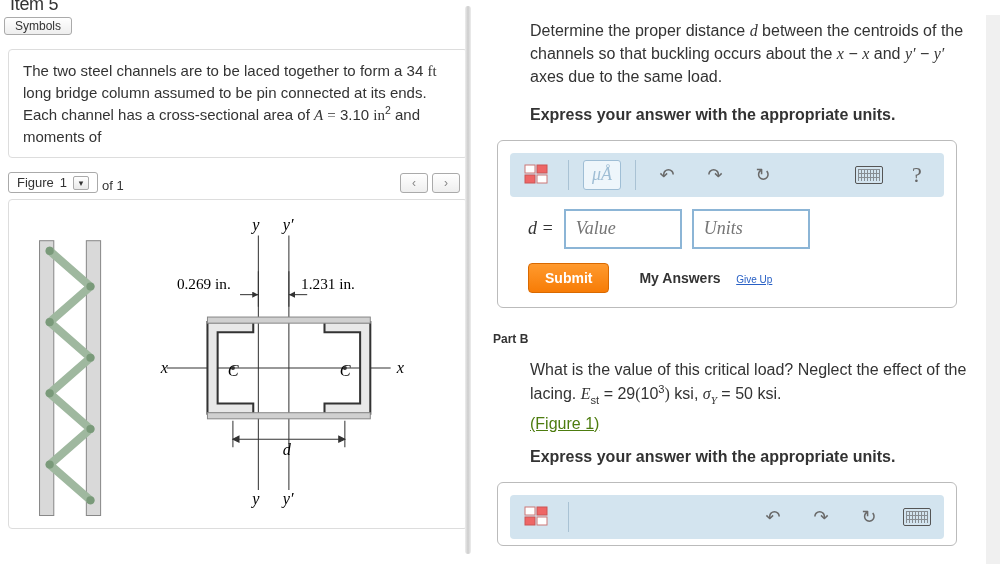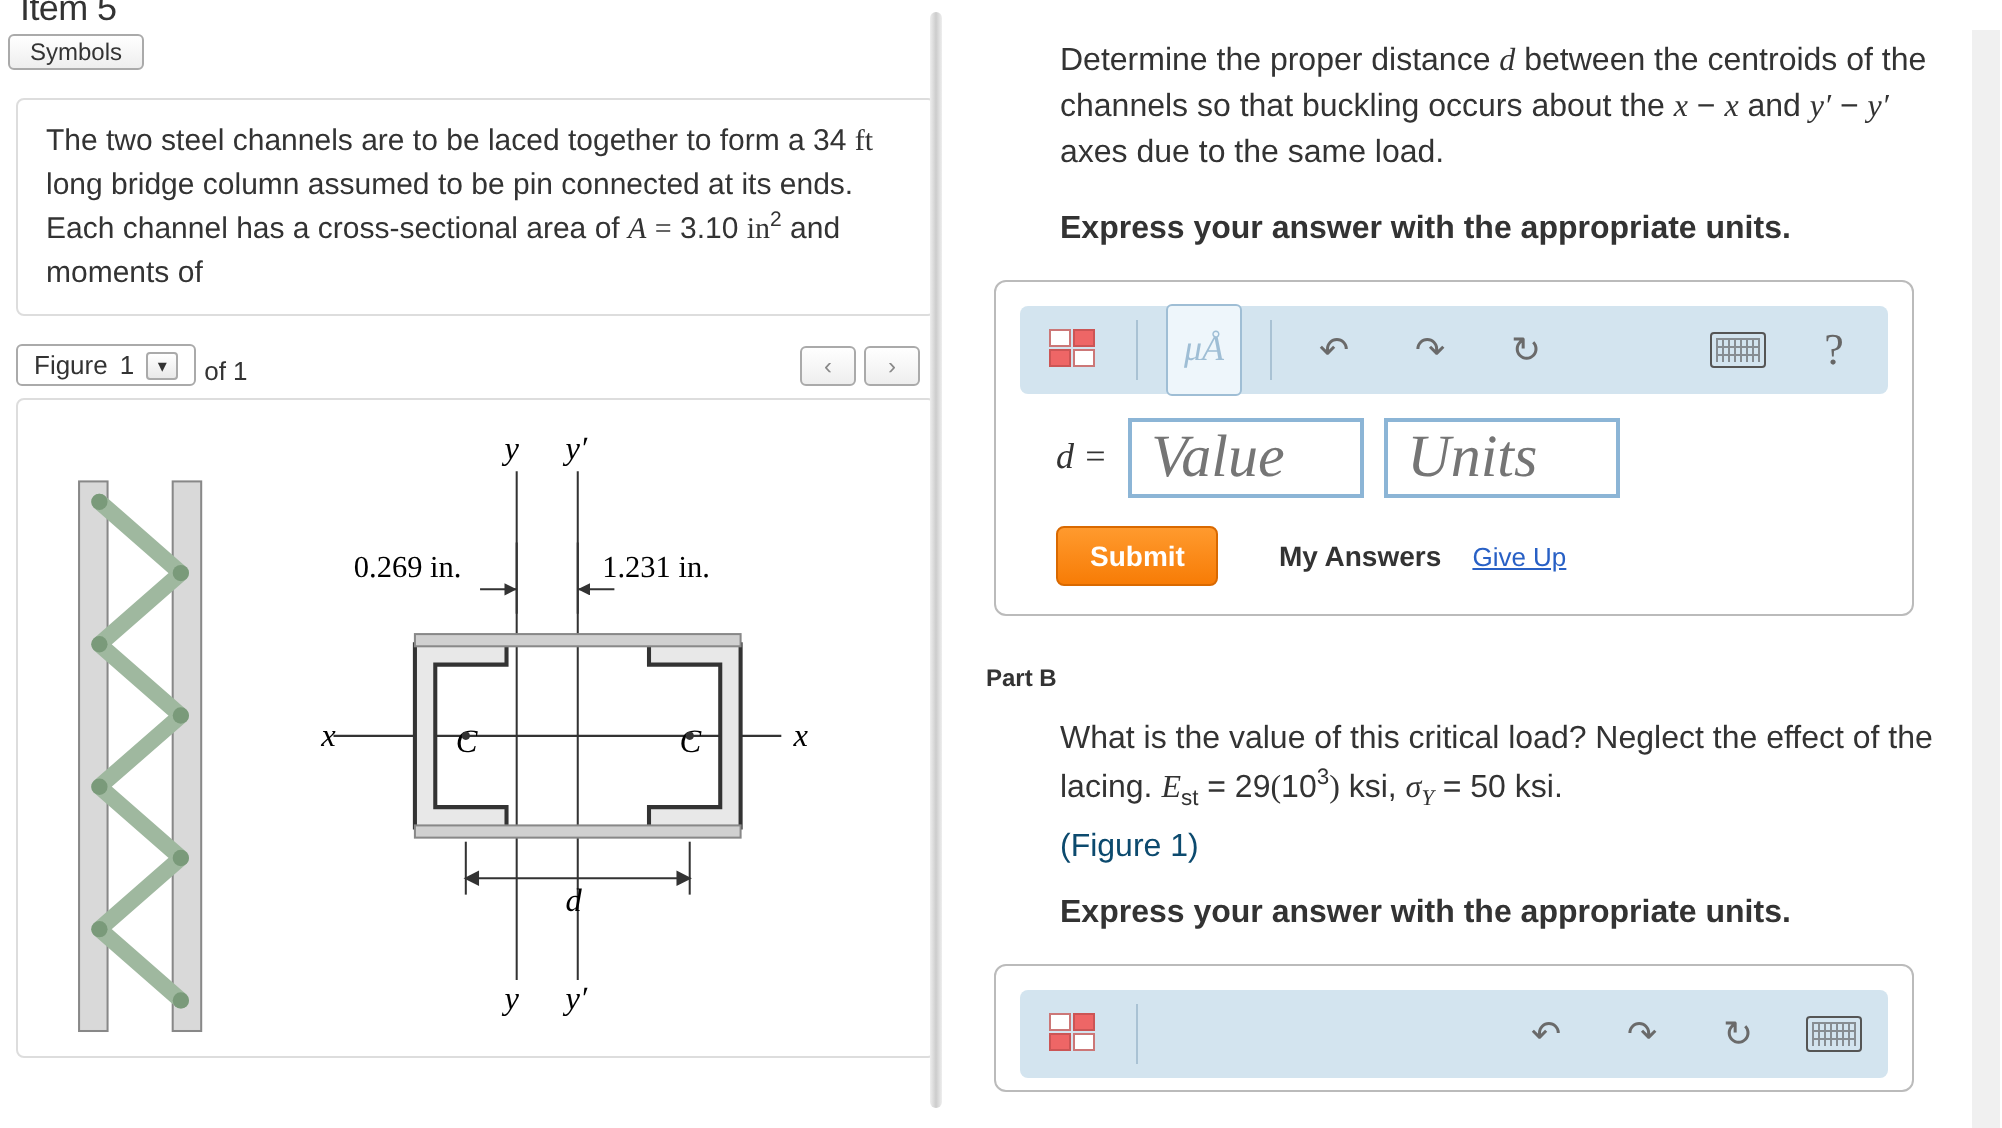--- a/index.html
+++ b/index.html
@@ -132,41 +132,41 @@
   .tool-btn{
     width:34px;height:30px;
     display:flex;align-items:center;justify-content:center;
     cursor:pointer;
     font-size:18px;color:#6a6a6a;
   }
   .tool-sep{width:1px;height:30px;background:#a9c2d4;}
   .mua{
     border:1px solid #9fbed5;border-radius:3px;
     background:#eef6fb;
-    height:46px;padding:0 8px;
+    height:30px;padding:0 8px;
     display:flex;align-items:center;
     color:#9fbed5;font-style:italic;font-family:'Times New Roman',serif;
     font-size:18px;
   }
   .tmpl-icon svg{width:26px;height:22px;}
   .kb-icon{width:28px;height:18px;border:1px solid #555;border-radius:2px;position:relative;}
   .kb-icon::before{content:"";position:absolute;inset:2px;background:
     repeating-linear-gradient(to right,#555 0 1px,transparent 1px 3px),
     repeating-linear-gradient(to bottom,#555 0 1px,transparent 1px 4px);
     opacity:.6;}
   .q-mark{font-size:22px;color:#666;font-family:'Times New Roman',serif;}
   .entry-row{
     display:flex;align-items:center;gap:10px;
     margin:8px 12px 14px 30px;
   }
   .var-eq{font-style:italic;font-family:'Times New Roman',serif;font-size:18px;}
   .val-input,.unit-input{
     border:2px solid #8cb5d6;
     height:40px;
-    font-size:30px;
+    font-size:18px;
     font-style:italic;
     font-family:'Times New Roman',serif;
     color:#9fbed5;
     padding:0 10px;
     background:#fff;
   }
   .val-input{width:118px;}
   .unit-input{width:118px;}
   .submit-row{
     display:flex;align-items:center;gap:30px;
@@ -175,26 +175,26 @@
   .submit-btn{
     background:linear-gradient(#ff9a2e,#f77c06);
     border:1px solid #d96900;
     border-radius:4px;
     color:#fff;font-weight:bold;
     padding:6px 16px;
     font-size:14px;
     cursor:pointer;
   }
   .my-answers{color:#333;font-weight:bold;font-size:14px;}
-  .giveup{color:#2860c5;text-decoration:underline;font-size:13px;cursor:pointer;}
+  .giveup{color:#2860c5;text-decoration:underline;font-size:10px;cursor:pointer;}
   .part-b-hdr{
     font-weight:bold;font-size:12px;
     margin:24px 0 12px 18px;
   }
-  .figlink{color:#0c4a6e;cursor:pointer;}
+  .figlink{color:#4d7c0f;text-decoration:underline;cursor:pointer;}
   .answer-box.partb{margin-top:14px;}
   .answer-box.partb .toolbar{margin-bottom:6px;}
   .mi{font-family:'Times New Roman',serif;font-style:italic;}
   .mn{font-family:'Times New Roman',serif;}
   .sup{font-size:.7em;vertical-align:super;}
   .sub{font-size:.7em;vertical-align:sub;}
   .scroll-r{
     position:absolute;right:0;top:0;width:14px;height:100%;
     background:#f0f0f0;
   }

